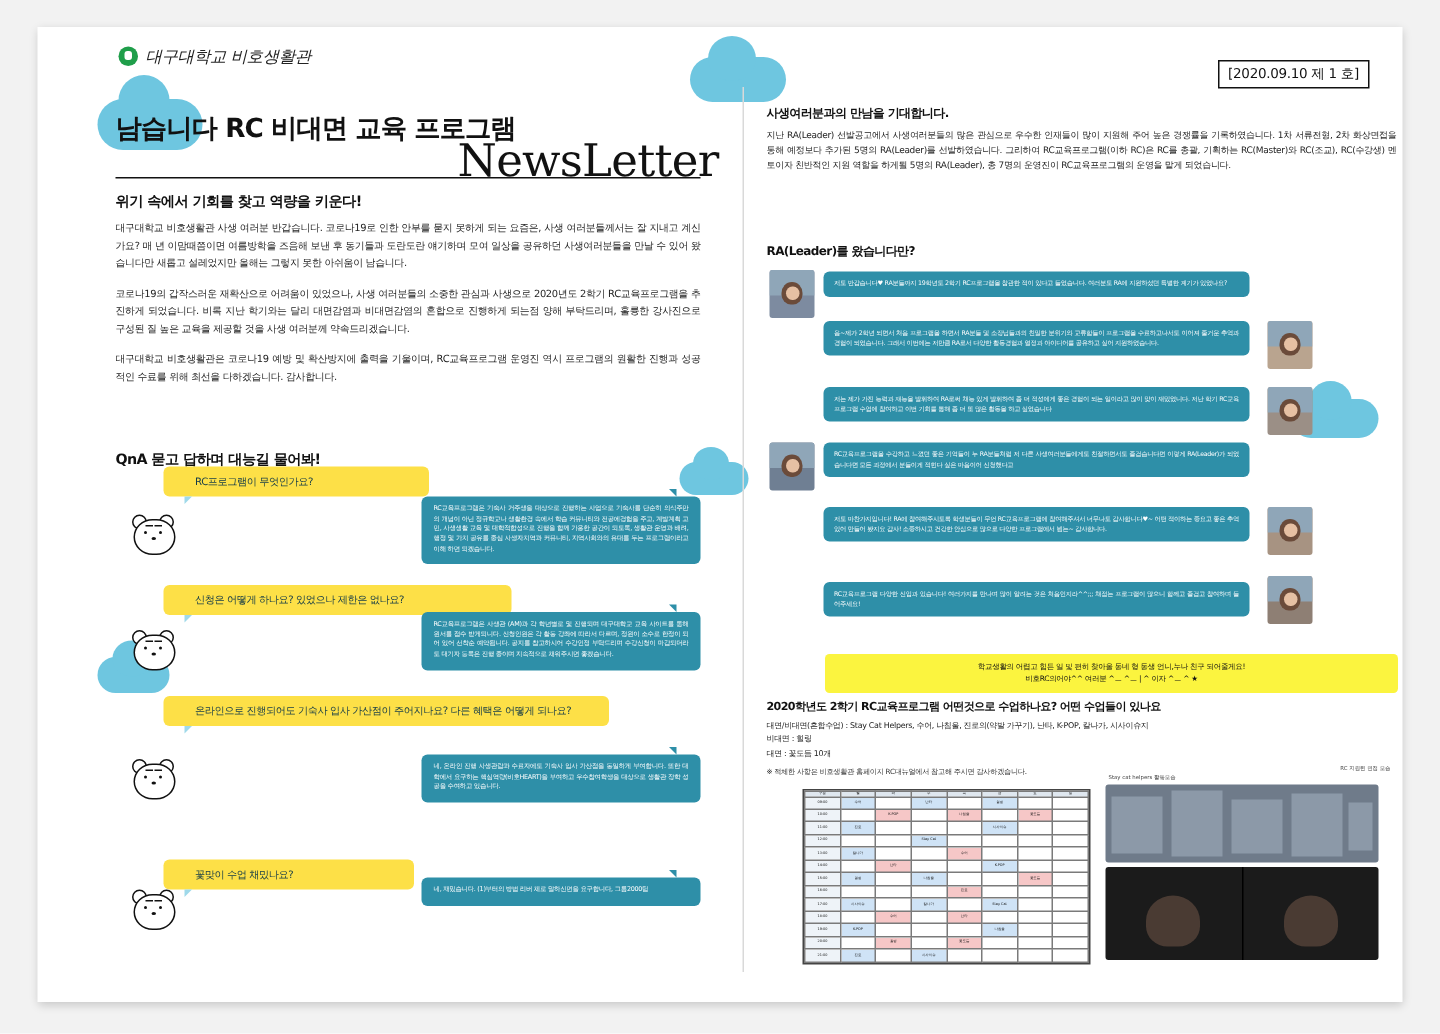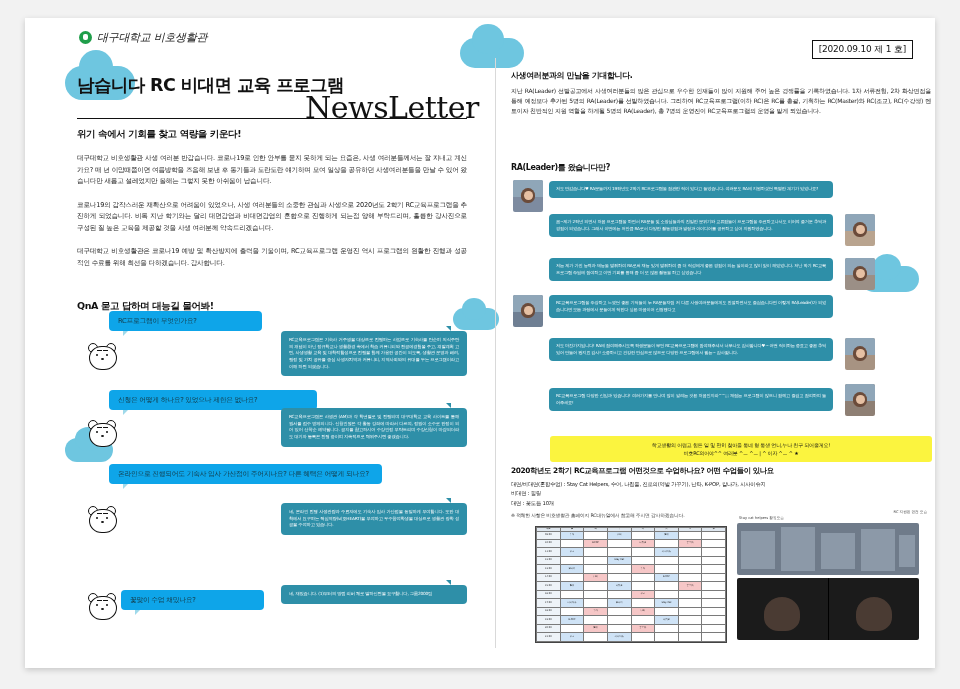--- a/index.html
+++ b/index.html
@@ -35,25 +35,25 @@
   .issue{position:absolute;right:22px;top:22px;font-size:9px;color:#111;border:1px solid #111;padding:2px 6px;letter-spacing:-.2px;}
 
   .title-ko{position:absolute;left:52px;top:55px;font-size:17.5px;font-weight:bold;color:#111;letter-spacing:-.6px;}
   .title-en{position:absolute;left:280px;top:72px;font-size:30px;color:#111;font-family:"DejaVu Serif","Liberation Serif",serif;letter-spacing:-.5px;}
   .rule{position:absolute;left:52px;top:100px;width:390px;height:1px;background:#111;}
   .vrule{position:absolute;left:470px;top:40px;width:1px;height:590px;background:#d9d9d9;}
 
   
   .lead{position:absolute;left:52px;top:110px;width:390px;}
   .lead h3{margin:0 0 6px;font-size:9.5px;font-weight:bold;color:#111;letter-spacing:-.4px;}
-  .lead p{margin:12px 0 9px;font-size:6.6px;line-height:1.75;color:#222;text-align:justify;letter-spacing:-.2px;}
+  .lead p{margin:0 0 9px;font-size:6.6px;line-height:1.75;color:#222;text-align:justify;letter-spacing:-.2px;}
 
   .qna-h{position:absolute;left:52px;top:282px;font-size:9.5px;font-weight:bold;color:#111;letter-spacing:-.4px;}
 
-  .qbub{position:absolute;background:#0ea5e9;border-radius:4px;padding:5px 9px;font-size:6.8px;color:#143b48;letter-spacing:-.3px;}
+  .qbub{position:absolute;background:#fde047;border-radius:4px;padding:5px 21px;font-size:6.8px;color:#143b48;letter-spacing:-.3px;}
   .qbub:after{content:"";position:absolute;left:14px;bottom:-5px;border-width:5px 5px 0 0;border-style:solid;border-color:#9fd9ea transparent transparent transparent;}
   .abub{position:absolute;background:#2e8fa8;border-radius:4px;padding:6px 8px;font-size:4.3px;color:#fff;line-height:1.55;letter-spacing:-.2px;text-align:justify;}
   .abub:after{content:"";position:absolute;right:16px;top:-5px;border-width:0 5px 5px 0;border-style:solid;border-color:transparent #2e8fa8 transparent transparent;}
 
   .tiger{position:absolute;width:30px;height:26px;}
   .tiger .face{position:absolute;left:2px;top:3px;width:26px;height:22px;border:1.2px solid #111;border-radius:50%/55%;background:#fff;}
   .tiger .ear{position:absolute;width:8px;height:8px;border:1.2px solid #111;border-radius:50%;background:#fff;top:0;}
   .tiger .ear.l{left:1px;}
   .tiger .ear.r{right:1px;}
   .tiger .eye{position:absolute;width:2.4px;height:2.4px;background:#111;border-radius:50%;top:11px;}
@@ -172,21 +172,21 @@
       <span class="ear r"></span>
       <span class="face"></span>
     <span class="stripe s1"></span>
       <span class="stripe s2"></span>
     <span class="eye l"></span>
       <span class="eye r"></span>
       <span class="nose"></span>
   </div>
   <div class="abub" style="left:256px;top:485px;width:170px;">네, 온라인 진행 사생관람과 수료자에도 기숙사 입사 가산점을 동일하게 부여합니다. 또한 대학에서 요구하는 핵심역량(비호HEART)을 부여하고 우수참여학생을 대상으로 생활관 장학 성공을 수여하고 있습니다.</div>
 
-  <div class="qbub" style="left:84px;top:572px;width:125px;margin-left:12px;">꽃맞이 수업 채밌나요?</div>
+  <div class="qbub" style="left:84px;top:555px;width:125px;">꽃맞이 수업 채밌나요?</div>
   <div class="tiger" style="left:62px;top:575px;">
     <span class="ear l"></span>
       <span class="ear r"></span>
       <span class="face"></span>
     <span class="stripe s1"></span>
       <span class="stripe s2"></span>
     <span class="eye l"></span>
       <span class="eye r"></span>
       <span class="nose"></span>
   </div>

